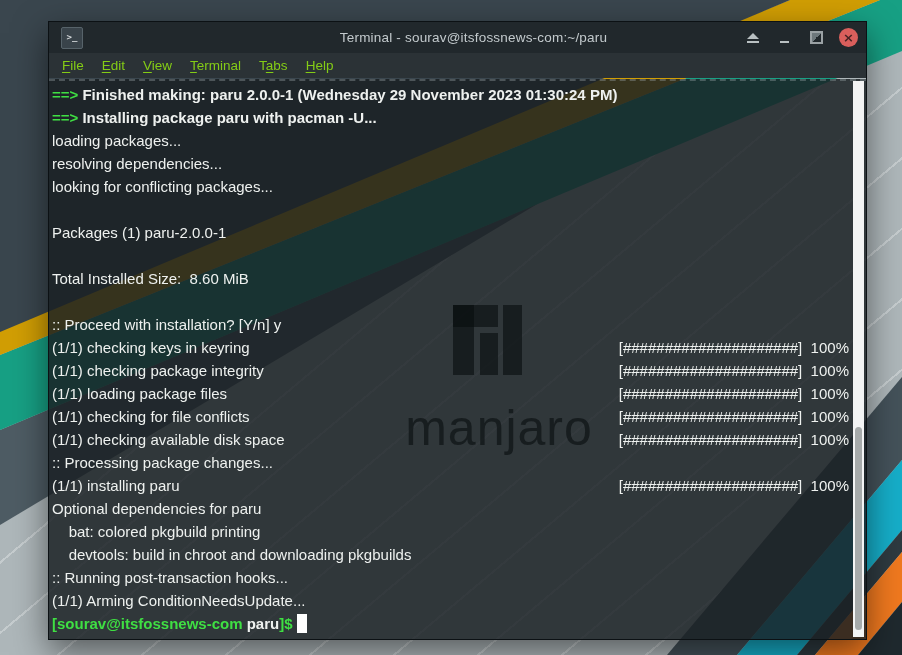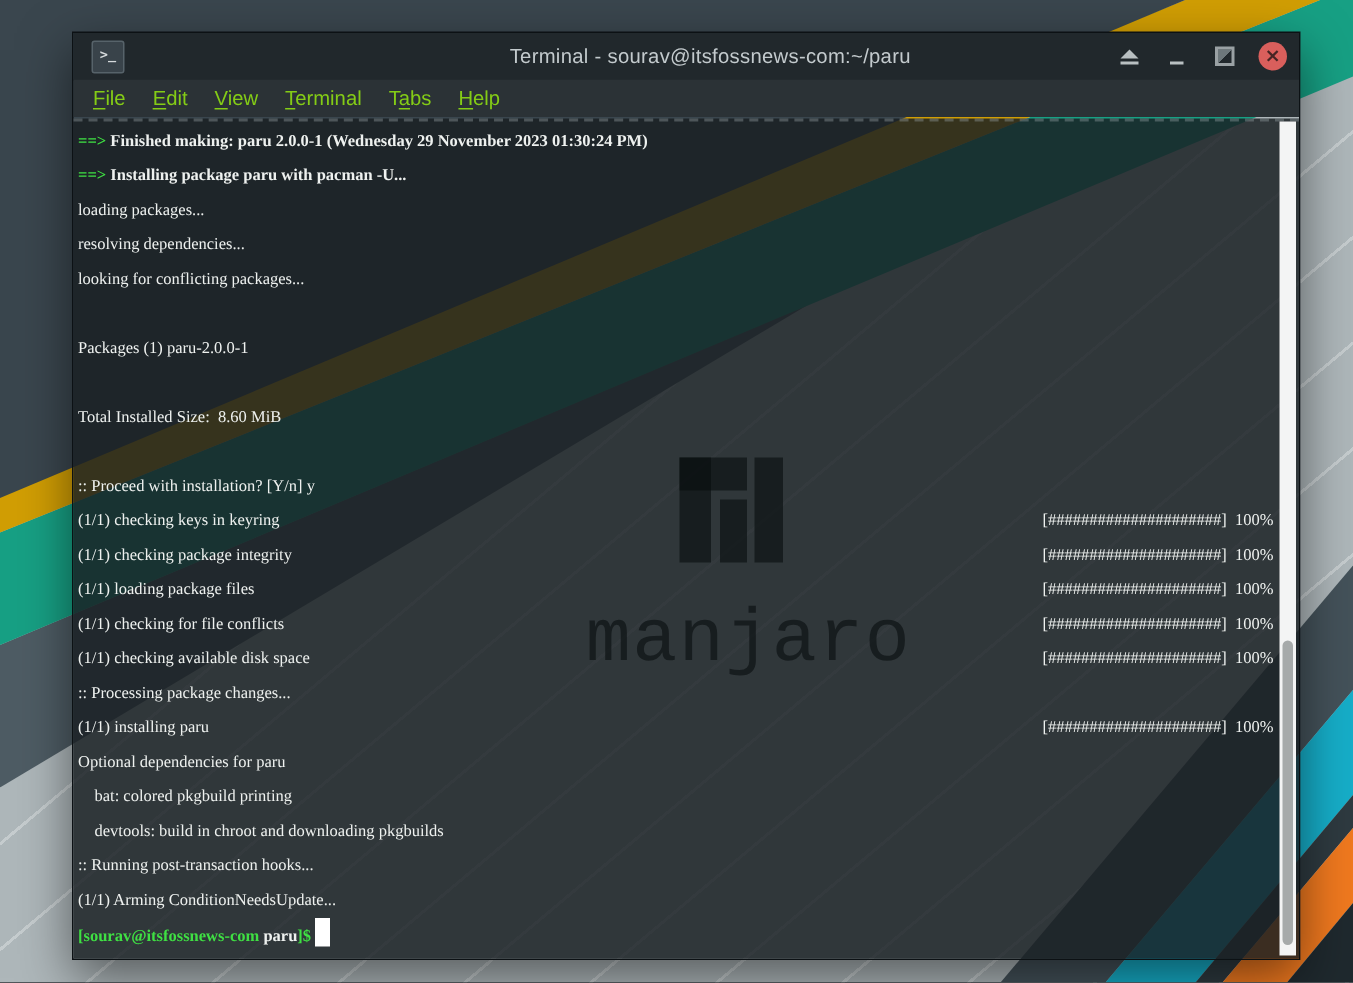--- a/index.html
+++ b/index.html
@@ -42,38 +42,38 @@
 
   .menubar{position:absolute;left:0;top:31px;right:0;height:25px;background:#2b3236;
            display:flex;align-items:center;padding-left:4px;}
   .menu-item{color:#84cc16;font-size:13.5px;padding:3px 9px;}
   .menu-item u{text-decoration:underline;text-underline-offset:2px;}
 
   
   .term{position:absolute;left:0;top:57px;right:0;bottom:0;
         background:rgba(25,31,34,.845);border-top:2px dashed rgba(155,165,167,.38);box-sizing:border-box;}
   .screen{position:absolute;left:3px;right:17px;top:2px;bottom:0;z-index:2;
-          font-family:Liberation Serif, serif;
-          font-size:11px;line-height:23px;color:var(--terminal-fg,#eef1ef);white-space:pre;}
+          font-family:Liberation Sans, sans-serif;
+          font-size:15px;line-height:23px;color:var(--terminal-fg,#eef1ef);white-space:pre;}
   .tl{display:flex;}
   .tl.split{justify-content:space-between;align-items:center;}
   .b{font-weight:bold;}
   .green{color:var(--accent-green,#3fdf43);font-weight:bold;}
   .cursor{display:inline-block;width:10px;height:19px;background:#fff;vertical-align:-4px;}
 
   
   .wm{position:absolute;z-index:1;color:rgba(8,13,15,.62);}
   .wm-logo{left:404px;top:224px;width:69px;height:70px;}
   .wm-piece{position:absolute;background:rgba(8,13,15,.62);}
   .wm-top{left:0;top:0;width:45px;height:22px;}
   .wm-left{left:0;top:0;width:21px;height:70px;}
   .wm-mid{left:27px;top:28px;width:18px;height:42px;}
   .wm-right{left:50px;top:0;width:19px;height:70px;}
   .wm-text{left:330px;top:318px;width:240px;text-align:center;
-           font-size:50px;letter-spacing:1px;font-family:Liberation Mono, monospace;}
+           font-size:50px;letter-spacing:1px;font-family:Liberation Sans, sans-serif;}
 
   
   .sbar{position:absolute;right:2px;top:0;bottom:2px;width:11px;background:#f3f4f4;z-index:3;}
   .sthumb{position:absolute;left:2px;width:7px;top:346px;height:203px;background:#a6aaaa;border-radius:4px;}
 </style>
 </head>
 <body>
 
 <div class="stage">
 

